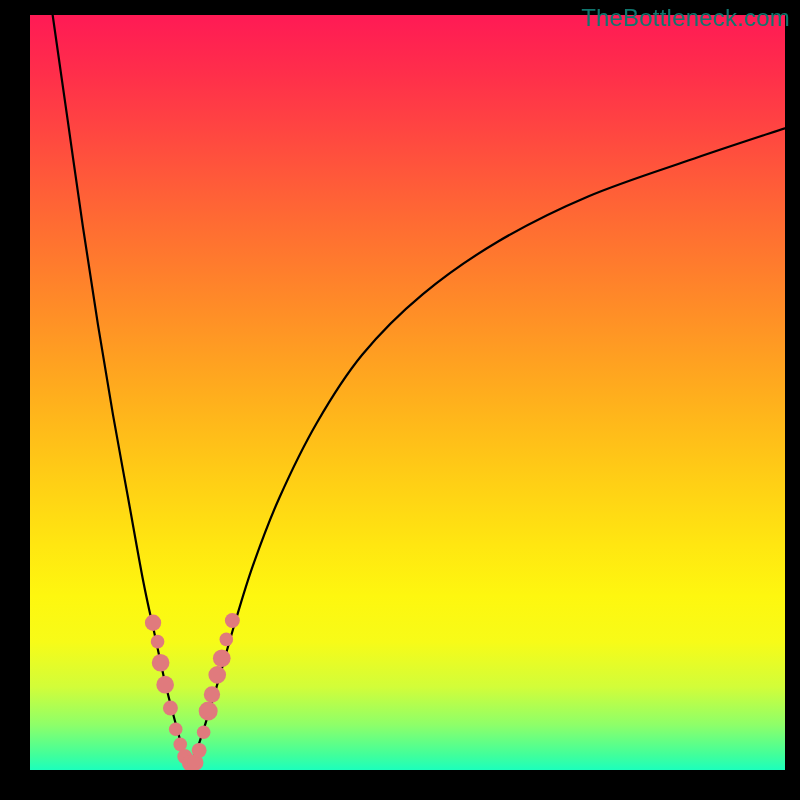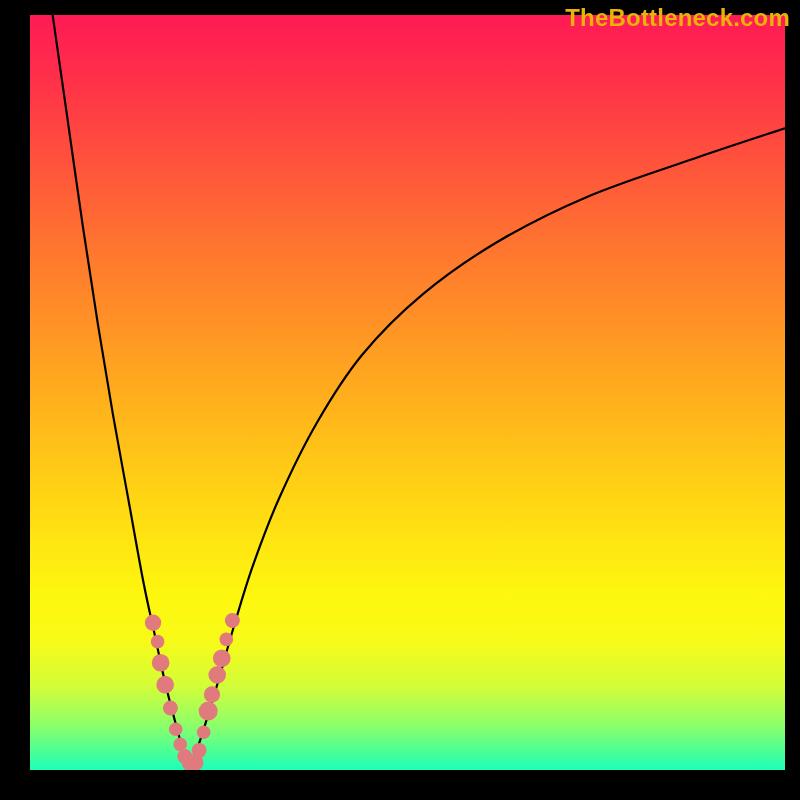--- a/index.html
+++ b/index.html
@@ -38,23 +38,23 @@
       #d2fd39 89%,
       #8eff69 94%,
       #41ff9b 98%,
       #1cffbc 100%
     );
   }
   .watermark {
     position: absolute;
     top: 4px;
     right: 10px;
-    color: #eab308;
+    color: #0f766e;
     font-size: 24px;
-    font-weight: 700;
+    font-weight: 400;
     letter-spacing: 0.2px;
     z-index: 10;
     user-select: none;
   }
   svg.curves {
     position: absolute;
     left: 0;
     top: 0;
     width: 755px;
     height: 755px;

